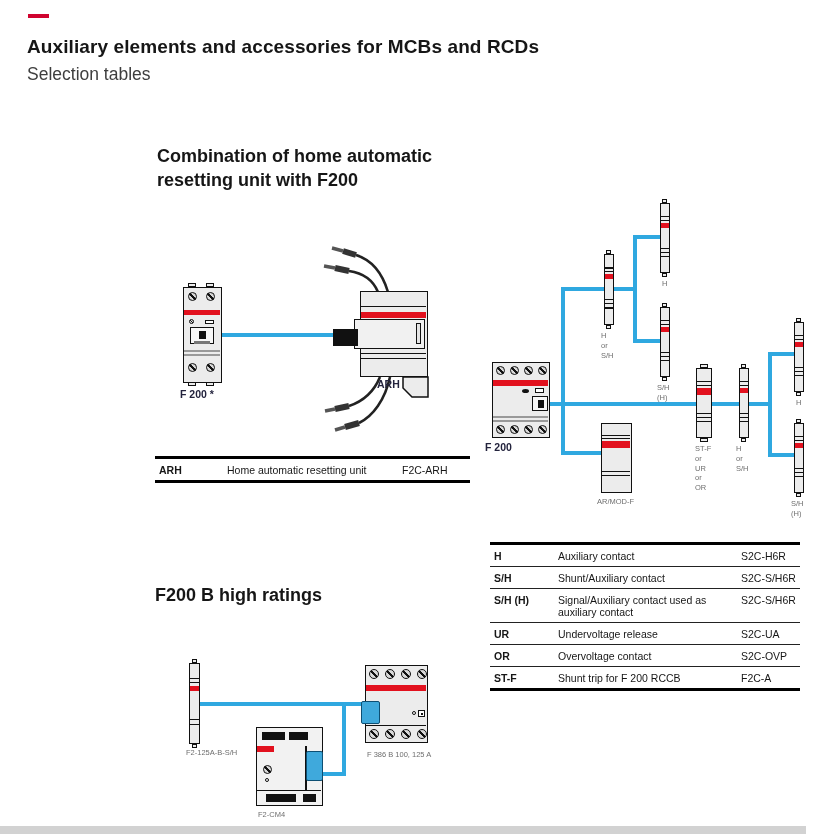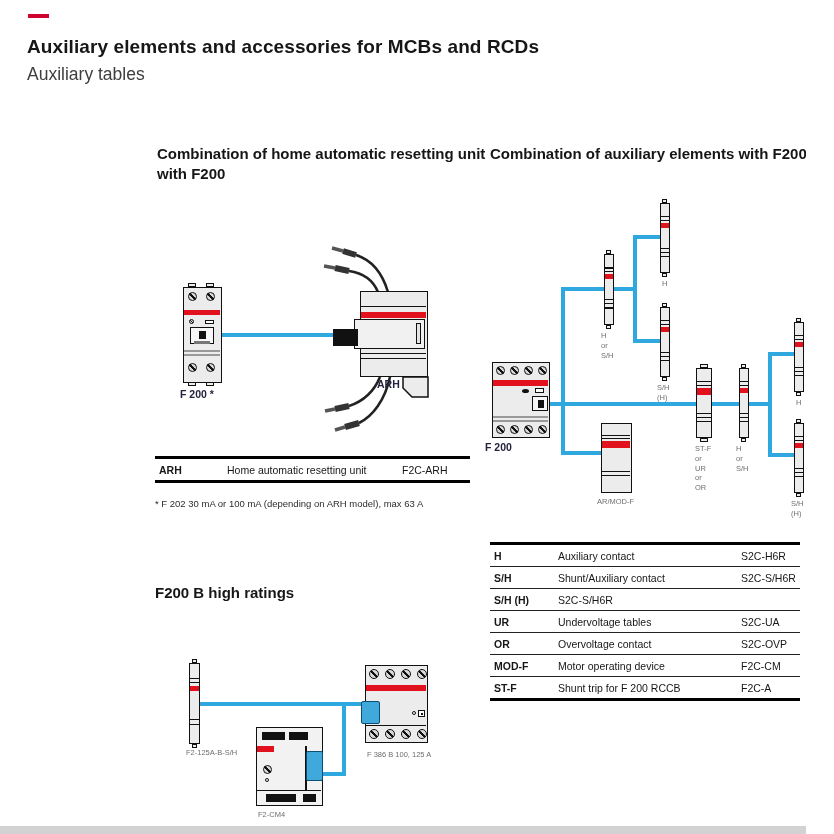--- a/index.html
+++ b/index.html
@@ -15,21 +15,21 @@
   *{margin:0;padding:0;box-sizing:border-box;}
   html,body{background:#fff;}
   #page{
     position:relative;width:806px;height:834px;background:#fff;overflow:hidden;
     font-family:"Liberation Sans",sans-serif;color:var(--ink);
   }
   
   .red-dash{position:absolute;left:28px;top:14px;width:21px;height:4px;background:var(--red);}
   .h-title{position:absolute;left:27px;top:36px;font-size:19px;font-weight:bold;letter-spacing:.1px;}
   .h-sub{position:absolute;left:27px;top:64px;font-size:17.5px;color:#3e3e3e;}
-  .sec-head{position:absolute;font-size:15px;font-weight:bold;line-height:1.35;}
+  .sec-head{position:absolute;font-size:18px;font-weight:bold;line-height:1.35;}
   
   .bl{position:absolute;background:var(--blue);z-index:1;}
   .dev{position:absolute;background:var(--dev-fill);border:1.5px solid var(--dev-border);z-index:2;}
   .part{position:absolute;}
   .screw{position:absolute;border:1.2px solid #111;border-radius:50%;background:#d8d8d8;
          background-image:linear-gradient(45deg,transparent 42%,#111 42%,#111 58%,transparent 58%);}
   .rstripe{position:absolute;background:var(--device-red);}
   .gline{position:absolute;background:#999;height:2px;}
   .kline{position:absolute;background:#111;height:1.2px;}
   .tab{position:absolute;width:8px;height:4px;background:var(--dev-fill);border:1px solid #111;z-index:2;}
@@ -53,24 +53,23 @@
   .bottom-bar{position:absolute;left:0;top:826px;width:834px;height:8px;background:var(--bar);}
   svg{position:absolute;overflow:visible;z-index:2;}
 </style>
 </head>
 <body>
 
 <div id="page">
 
   <div class="red-dash"></div>
   <div class="h-title">Auxiliary elements and accessories for MCBs and RCDs</div>
-  <div class="h-sub">Auxiliary tables</div>
+  <div class="h-sub">Selection tables</div>
 
   <div class="sec-head" style="left:157px;top:144px;width:330px;">Combination of home automatic resetting unit with F200</div>
-  <div class="sec-head" style="left:490px;top:144px;width:330px;">Combination of auxiliary elements with F200</div>
 
   <div class="bl" style="left:221px;top:333px;width:113px;height:4px;"></div>
 
   <div class="dev" style="left:183px;top:287px;width:39px;height:96px;">
     <div class="tab" style="left:4px;top:-5px;"></div>
     <div class="tab" style="left:22px;top:-5px;"></div>
     <div class="screw" style="left:4px;top:4px;width:9px;height:9px;"></div>
     <div class="screw" style="left:22px;top:4px;width:9px;height:9px;"></div>
     <div class="rstripe" style="left:0;top:22px;width:36px;height:5px;"></div>
     <div class="screw" style="left:5px;top:31px;width:5px;height:5px;"></div>
@@ -116,21 +115,20 @@
   <div class="part" style="left:333px;top:329px;width:25px;height:17px;background:#111;z-index:4;"></div>
   <div class="dev-label" style="left:377px;top:378px;z-index:5;">ARH</div>
 
   <div class="sel-table" style="left:155px;top:456px;width:315px;">
     <div class="trow" style="grid-template-columns:68px 175px 72px;">
       <span class="code">ARH</span>
       <span>Home automatic resetting unit</span>
       <span>F2C-ARH</span>
     </div>
   </div>
-  <div class="footnote" style="left:155px;top:498px;">* F 202 30 mA or 100 mA (depending on ARH model), max 63 A</div>
 
   <div class="sec-head" style="left:155px;top:583px;">F200 B high ratings</div>
 
   <div class="bl" style="left:200px;top:702px;width:166px;height:4px;"></div>
   <div class="bl" style="left:342px;top:702px;width:4px;height:74px;"></div>
   <div class="bl" style="left:321px;top:772px;width:25px;height:4px;"></div>
 
   <div class="module" style="left:189px;top:663px;width:11px;height:81px;">
     <div class="mtab" style="top:-5px;"></div>
     <div class="ln" style="top:18%;"></div>
@@ -315,38 +313,34 @@
       <span>Auxiliary contact</span>
       <span>S2C-H6R</span>
     </div>
     <div class="trow" style="grid-template-columns:64px 183px 60px;">
       <span class="code">S/H</span>
       <span>Shunt/Auxiliary contact</span>
       <span>S2C-S/H6R</span>
     </div>
     <div class="trow" style="grid-template-columns:64px 183px 60px;">
       <span class="code">S/H (H)</span>
+      <span>Signal/Auxiliary contact used as auxiliary contact</span>
       <span>S2C-S/H6R</span>
     </div>
     <div class="trow" style="grid-template-columns:64px 183px 60px;">
       <span class="code">UR</span>
-      <span>Undervoltage tables</span>
+      <span>Undervoltage release</span>
       <span>S2C-UA</span>
     </div>
     <div class="trow" style="grid-template-columns:64px 183px 60px;">
       <span class="code">OR</span>
       <span>Overvoltage contact</span>
       <span>S2C-OVP</span>
     </div>
     <div class="trow" style="grid-template-columns:64px 183px 60px;">
-      <span class="code">MOD-F</span>
-      <span>Motor operating device</span>
-      <span>F2C-CM</span>
-    </div>
-    <div class="trow" style="grid-template-columns:64px 183px 60px;">
       <span class="code">ST-F</span>
       <span>Shunt trip for F 200 RCCB</span>
       <span>F2C-A</span>
     </div>
   </div>
 
   <div class="bottom-bar"></div>
 
 </div>
 

